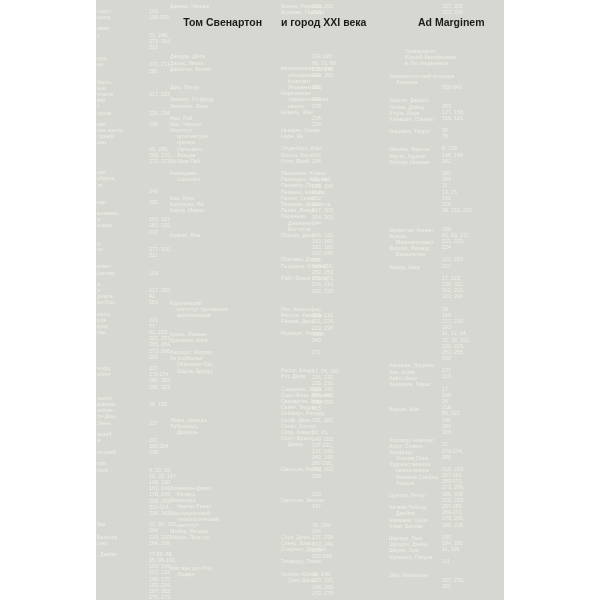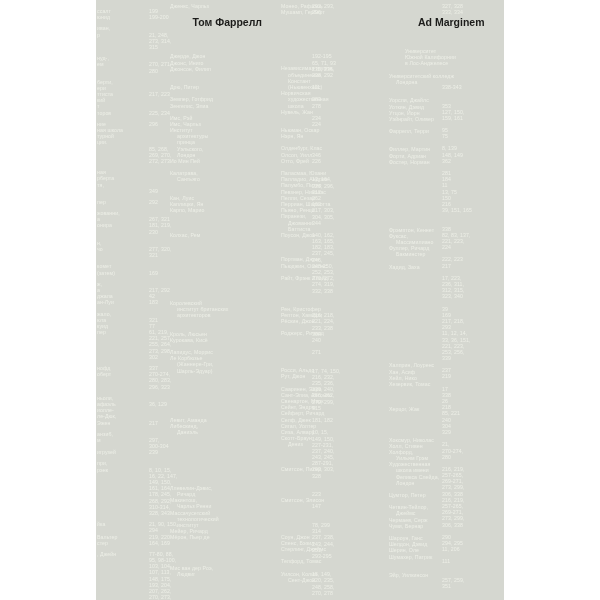--- a/index.html
+++ b/index.html
@@ -25,22 +25,23 @@
     line-height:13px;color:#1c1c1a;letter-spacing:0;
   }
   .hdr-author{left:0;width:166px;text-align:right;}
   .hdr-title{left:185px;}
   .hdr-pub{left:322px;}
 </style>
 </head>
 <body>
 
 <div class="paper">
-  <div class="hdr hdr-author">Том Фаррелл</div>
+  <div class="hdr hdr-author">Том Свенартон</div>
   <div class="hdr hdr-title">
+    <div>и город XXI века</div>
   </div>
   <div class="hdr hdr-pub">Ad Marginem</div>
   <div id="index-root">
       <div class="idx-col" style="left: 1px; top: 3px; width: 92px;">
         <div class="group" style="margin-top: 5px;">
           <div class="entry">
             <div class="irow">
               <span class="nm" style="left: 0px;">ссалт</span>
               <span class="pg" style="left: 52px;">199</span>
             </div>

